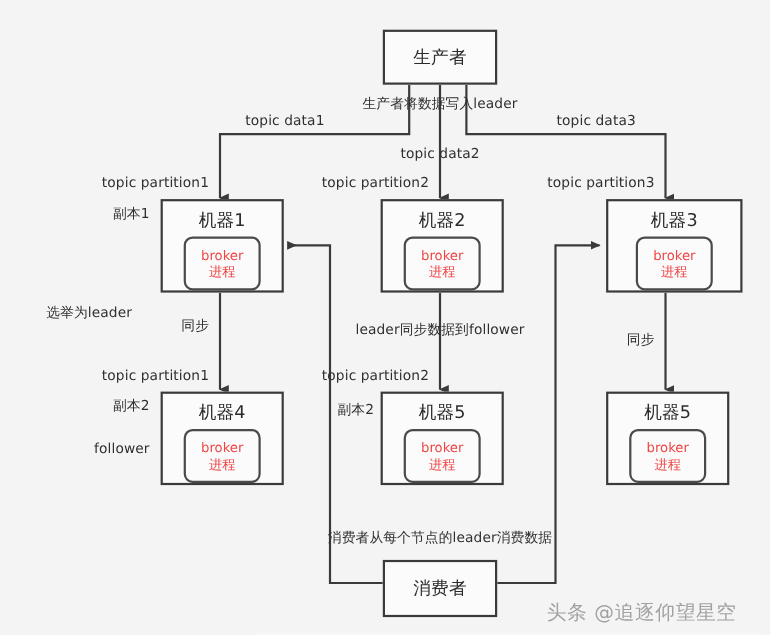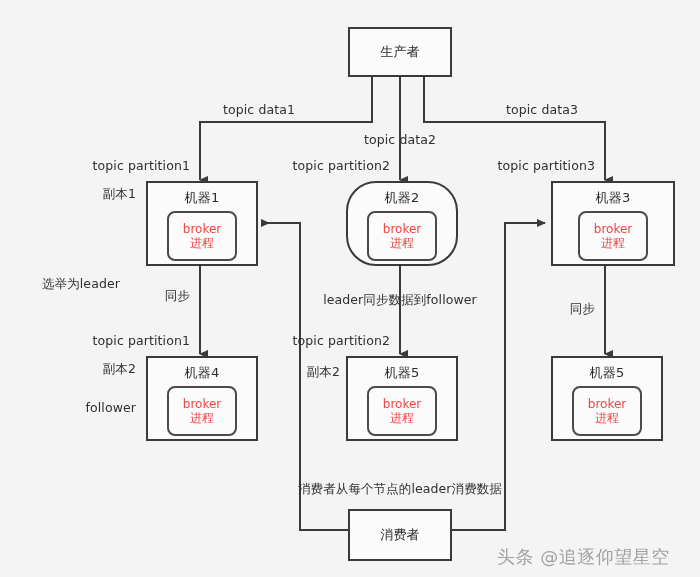--- a/index.html
+++ b/index.html
@@ -28,21 +28,21 @@
     background: #fbfbfb;
     border: 2px solid #3a3a3a;
     display: flex;
     flex-direction: column;
     align-items: center;
   }
   .node-plain {
     justify-content: center;
   }
   .node-title {
-    font-size: 13px;
+    font-size: 16px;
     color: #2b2b2b;
     line-height: 1.25;
     margin-top: 7px;
     letter-spacing: 0.2px;
   }
   .node-plain .node-title {
     margin-top: 0;
   }
   .broker {
     box-sizing: border-box;
@@ -123,21 +123,21 @@
   </div>
 
   <div class="node" style="left:146px; top:181px; width:112px; height:85px;">
     <div class="node-title">机器1</div>
     <div class="broker">
       <span>broker</span>
       <span>进程</span>
     </div>
   </div>
 
-  <div class="node" style="left:346px; top:181px; width:112px; height:85px;border-radius:30px;">
+  <div class="node" style="left:346px; top:181px; width:112px; height:85px;">
     <div class="node-title">机器2</div>
     <div class="broker">
       <span>broker</span>
       <span>进程</span>
     </div>
   </div>
 
   <div class="node" style="left:551px; top:181px; width:124px; height:85px;">
     <div class="node-title">机器3</div>
     <div class="broker">
@@ -167,20 +167,21 @@
     <div class="broker">
       <span>broker</span>
       <span>进程</span>
     </div>
   </div>
 
   <div class="node node-plain" style="left:348px; top:509px; width:104px; height:52px;">
     <div class="node-title">消费者</div>
   </div>
 
+  <div class="lbl lbl-c" style="left:400px; top:88px;">生产者将数据写入leader</div>
 
   <div class="lbl lbl-c" style="left:259px; top:104px;">topic data1</div>
   <div class="lbl lbl-c" style="left:400px; top:134px;">topic data2</div>
   <div class="lbl lbl-c" style="left:542px; top:104px;">topic data3</div>
 
   <div class="lbl lbl-r" style="left:190px; top:160px;">topic partition1</div>
   <div class="lbl lbl-r" style="left:390px; top:160px;">topic partition2</div>
   <div class="lbl lbl-r" style="left:595px; top:160px;">topic partition3</div>
 
   <div class="lbl lbl-r" style="left:136px; top:188px;">副本1</div>

